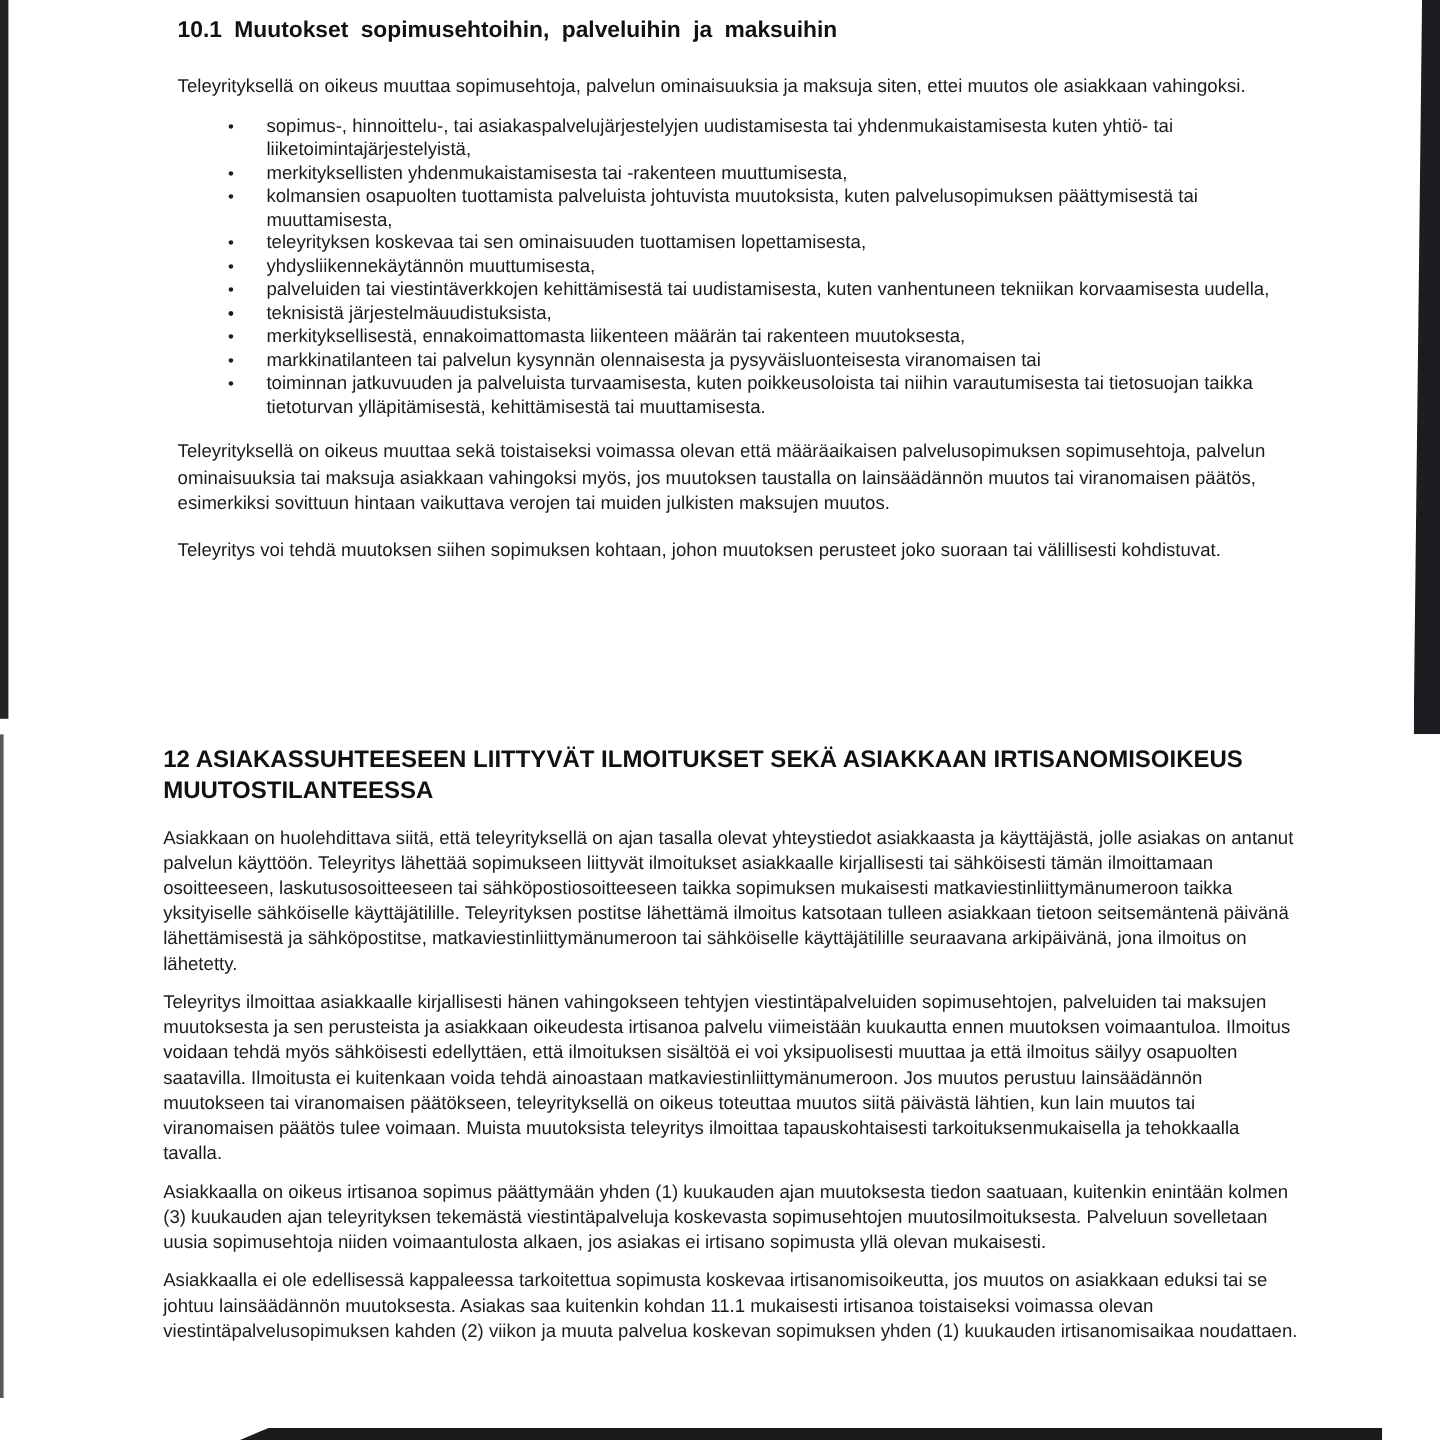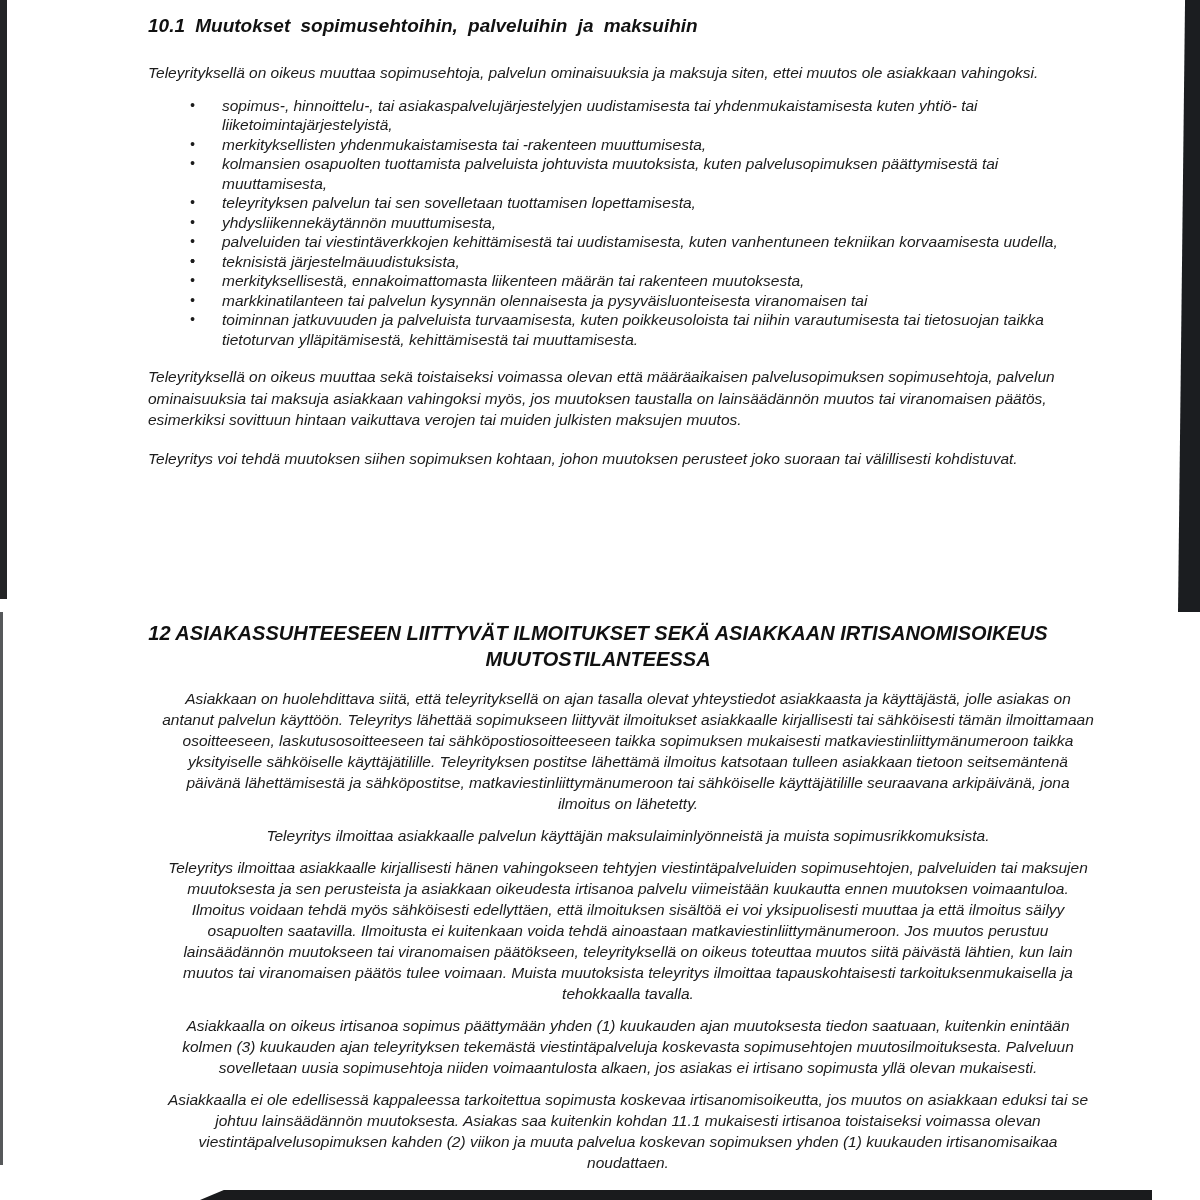--- a/index.html
+++ b/index.html
@@ -13,21 +13,20 @@
     position: relative;
     overflow: hidden;
     font-family: "Liberation Sans", sans-serif;
     color: #1c1c1c;
   }
   .page {
     position: absolute;
     left: 0;
     width: 1200px;
     background: #ffffff;
-    font-style: italic;
   }
   .page-1 { top: 0; height: 598px; }
   .page-2 { top: 612px; height: 588px; }
 
   
   .edge-left-1 {
     position: absolute; left: 0; top: 0;
     width: 7px; height: 599px;
     background: #232426;
   }
@@ -46,21 +45,21 @@
     position: absolute; left: 200px; bottom: 0;
     width: 952px; height: 10px;
     background: #1a1b1d;
     clip-path: polygon(0 100%, 2.5% 0, 100% 0, 100% 100%);
   }
 
   .content-1 {
     position: absolute; left: 148px; top: 14px; width: 945px;
   }
   .content-2 {
-    position: absolute; left: 148px; top: 8px; width: 948px; text-align: center;
+    position: absolute; left: 136px; top: 8px; width: 948px;
   }
 
   h1 {
     margin: 0;
     color: #111111;
     font-weight: bold;
   }
   .heading-10 {
     font-size: 19px;
     line-height: 24px;
@@ -75,21 +74,21 @@
   }
 
   .para-1 {
     font-size: 15.5px;
     line-height: 21.5px;
     margin: 17px 0 12px 0;
   }
   .para-2 {
     font-size: 15.5px;
     line-height: 21px;
-    margin: 0 0 11px 12px;
+    margin: 0 0 11px 0;
   }
 
   ul.bullets {
     list-style: none;
     margin: 0 0 8px 0;
     padding: 0;
   }
   ul.bullets li {
     position: relative;
     padding-left: 74px;
@@ -112,21 +111,21 @@
 
   <div class="content-1">
     <h1 class="heading-10">10.1 Muutokset sopimusehtoihin, palveluihin ja maksuihin</h1>
 
     <p class="para-1">Teleyrityksellä on oikeus muuttaa sopimusehtoja, palvelun ominaisuuksia ja maksuja siten, ettei muutos ole asiakkaan vahingoksi.</p>
 
     <ul class="bullets">
       <li><span class="marker">•</span><span>sopimus-, hinnoittelu-, tai asiakaspalvelujärjestelyjen uudistamisesta tai yhdenmukaistamisesta kuten yhtiö- tai liiketoimintajärjestelyistä,</span></li>
       <li><span class="marker">•</span><span>merkityksellisten yhdenmukaistamisesta tai -rakenteen muuttumisesta,</span></li>
       <li><span class="marker">•</span><span>kolmansien osapuolten tuottamista palveluista johtuvista muutoksista, kuten palvelusopimuksen päättymisestä tai muuttamisesta,</span></li>
-      <li><span class="marker">•</span><span>teleyrityksen palvelun tai sen sovelletaan tuottamisen lopettamisesta,</span></li>
+      <li><span class="marker">•</span><span>teleyrityksen koskevaa tai sen ominaisuuden tuottamisen lopettamisesta,</span></li>
       <li><span class="marker">•</span><span>yhdysliikennekäytännön muuttumisesta,</span></li>
       <li><span class="marker">•</span><span>palveluiden tai viestintäverkkojen kehittämisestä tai uudistamisesta, kuten vanhentuneen tekniikan korvaamisesta uudella,</span></li>
       <li><span class="marker">•</span></li>
       <li><span class="marker">•</span><span>teknisistä järjestelmäuudistuksista,</span></li>
       <li><span class="marker">•</span><span>merkityksellisestä, ennakoimattomasta liikenteen määrän tai rakenteen muutoksesta,</span></li>
       <li><span class="marker">•</span><span>markkinatilanteen tai palvelun kysynnän olennaisesta ja pysyväisluonteisesta viranomaisen tai</span></li>
       <li><span class="marker">•</span><span>toiminnan jatkuvuuden ja palveluista turvaamisesta, kuten poikkeusoloista tai niihin varautumisesta tai tietosuojan taikka tietoturvan ylläpitämisestä, kehittämisestä tai muuttamisesta.</span></li>
     </ul>
 
     <p class="para-1">Teleyrityksellä on oikeus muuttaa sekä toistaiseksi voimassa olevan että määräaikaisen palvelusopimuksen sopimusehtoja, palvelun ominaisuuksia tai maksuja asiakkaan vahingoksi myös, jos muutoksen taustalla on lainsäädännön muutos tai viranomaisen päätös, esimerkiksi sovittuun hintaan vaikuttava verojen tai muiden julkisten maksujen muutos.</p>
@@ -135,18 +134,17 @@
 </div>
 
 <div class="page page-2">
   <div class="edge-left-2"></div>
   <div class="edge-bottom-2"></div>
 
   <div class="content-2">
     <h1 class="heading-12">12 ASIAKASSUHTEESEEN LIITTYVÄT ILMOITUKSET SEKÄ ASIAKKAAN IRTISANOMISOIKEUS MUUTOSTILANTEESSA</h1>
 
     <p class="para-2">Asiakkaan on huolehdittava siitä, että teleyrityksellä on ajan tasalla olevat yhteystiedot asiakkaasta ja käyttäjästä, jolle asiakas on antanut palvelun käyttöön. Teleyritys lähettää sopimukseen liittyvät ilmoitukset asiakkaalle kirjallisesti tai sähköisesti tämän ilmoittamaan osoitteeseen, laskutusosoitteeseen tai sähköpostiosoitteeseen taikka sopimuksen mukaisesti matkaviestinliittymänumeroon taikka yksityiselle sähköiselle käyttäjätilille. Teleyrityksen postitse lähettämä ilmoitus katsotaan tulleen asiakkaan tietoon seitsemäntenä päivänä lähettämisestä ja sähköpostitse, matkaviestinliittymänumeroon tai sähköiselle käyttäjätilille seuraavana arkipäivänä, jona ilmoitus on lähetetty.</p>
-    <p class="para-2">Teleyritys ilmoittaa asiakkaalle palvelun käyttäjän maksulaiminlyönneistä ja muista sopimusrikkomuksista.</p>
     <p class="para-2">Teleyritys ilmoittaa asiakkaalle kirjallisesti hänen vahingokseen tehtyjen viestintäpalveluiden sopimusehtojen, palveluiden tai maksujen muutoksesta ja sen perusteista ja asiakkaan oikeudesta irtisanoa palvelu viimeistään kuukautta ennen muutoksen voimaantuloa. Ilmoitus voidaan tehdä myös sähköisesti edellyttäen, että ilmoituksen sisältöä ei voi yksipuolisesti muuttaa ja että ilmoitus säilyy osapuolten saatavilla. Ilmoitusta ei kuitenkaan voida tehdä ainoastaan matkaviestinliittymänumeroon. Jos muutos perustuu lainsäädännön muutokseen tai viranomaisen päätökseen, teleyrityksellä on oikeus toteuttaa muutos siitä päivästä lähtien, kun lain muutos tai viranomaisen päätös tulee voimaan. Muista muutoksista teleyritys ilmoittaa tapauskohtaisesti tarkoituksenmukaisella ja tehokkaalla tavalla.</p>
     <p class="para-2">Asiakkaalla on oikeus irtisanoa sopimus päättymään yhden (1) kuukauden ajan muutoksesta tiedon saatuaan, kuitenkin enintään kolmen (3) kuukauden ajan teleyrityksen tekemästä viestintäpalveluja koskevasta sopimusehtojen muutosilmoituksesta. Palveluun sovelletaan uusia sopimusehtoja niiden voimaantulosta alkaen, jos asiakas ei irtisano sopimusta yllä olevan mukaisesti.</p>
     <p class="para-2">Asiakkaalla ei ole edellisessä kappaleessa tarkoitettua sopimusta koskevaa irtisanomisoikeutta, jos muutos on asiakkaan eduksi tai se johtuu lainsäädännön muutoksesta. Asiakas saa kuitenkin kohdan 11.1 mukaisesti irtisanoa toistaiseksi voimassa olevan viestintäpalvelusopimuksen kahden (2) viikon ja muuta palvelua koskevan sopimuksen yhden (1) kuukauden irtisanomisaikaa noudattaen.</p>
   </div>
 </div>
 
 </body></html>

